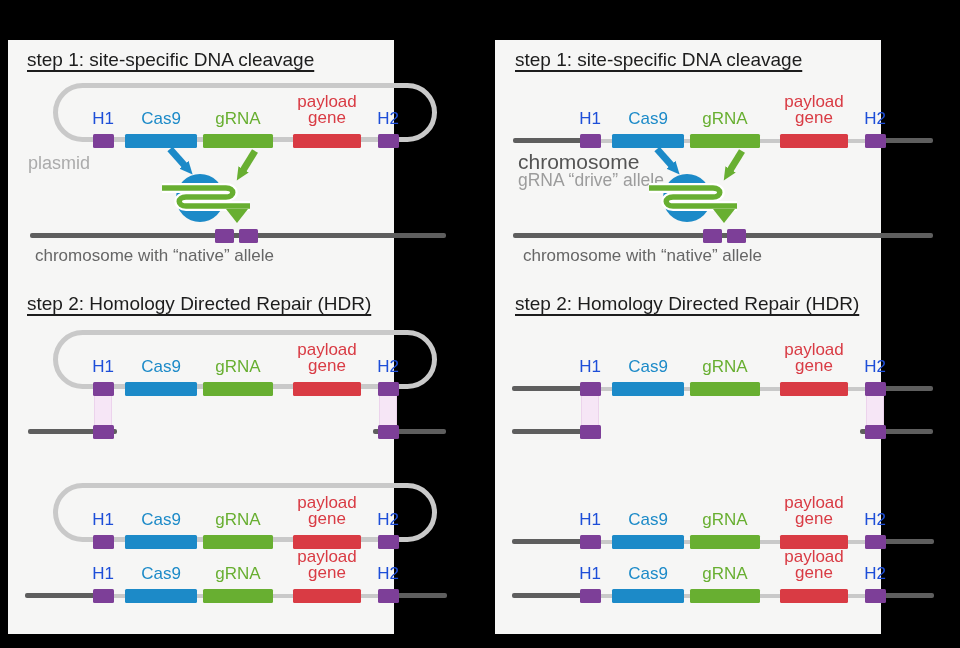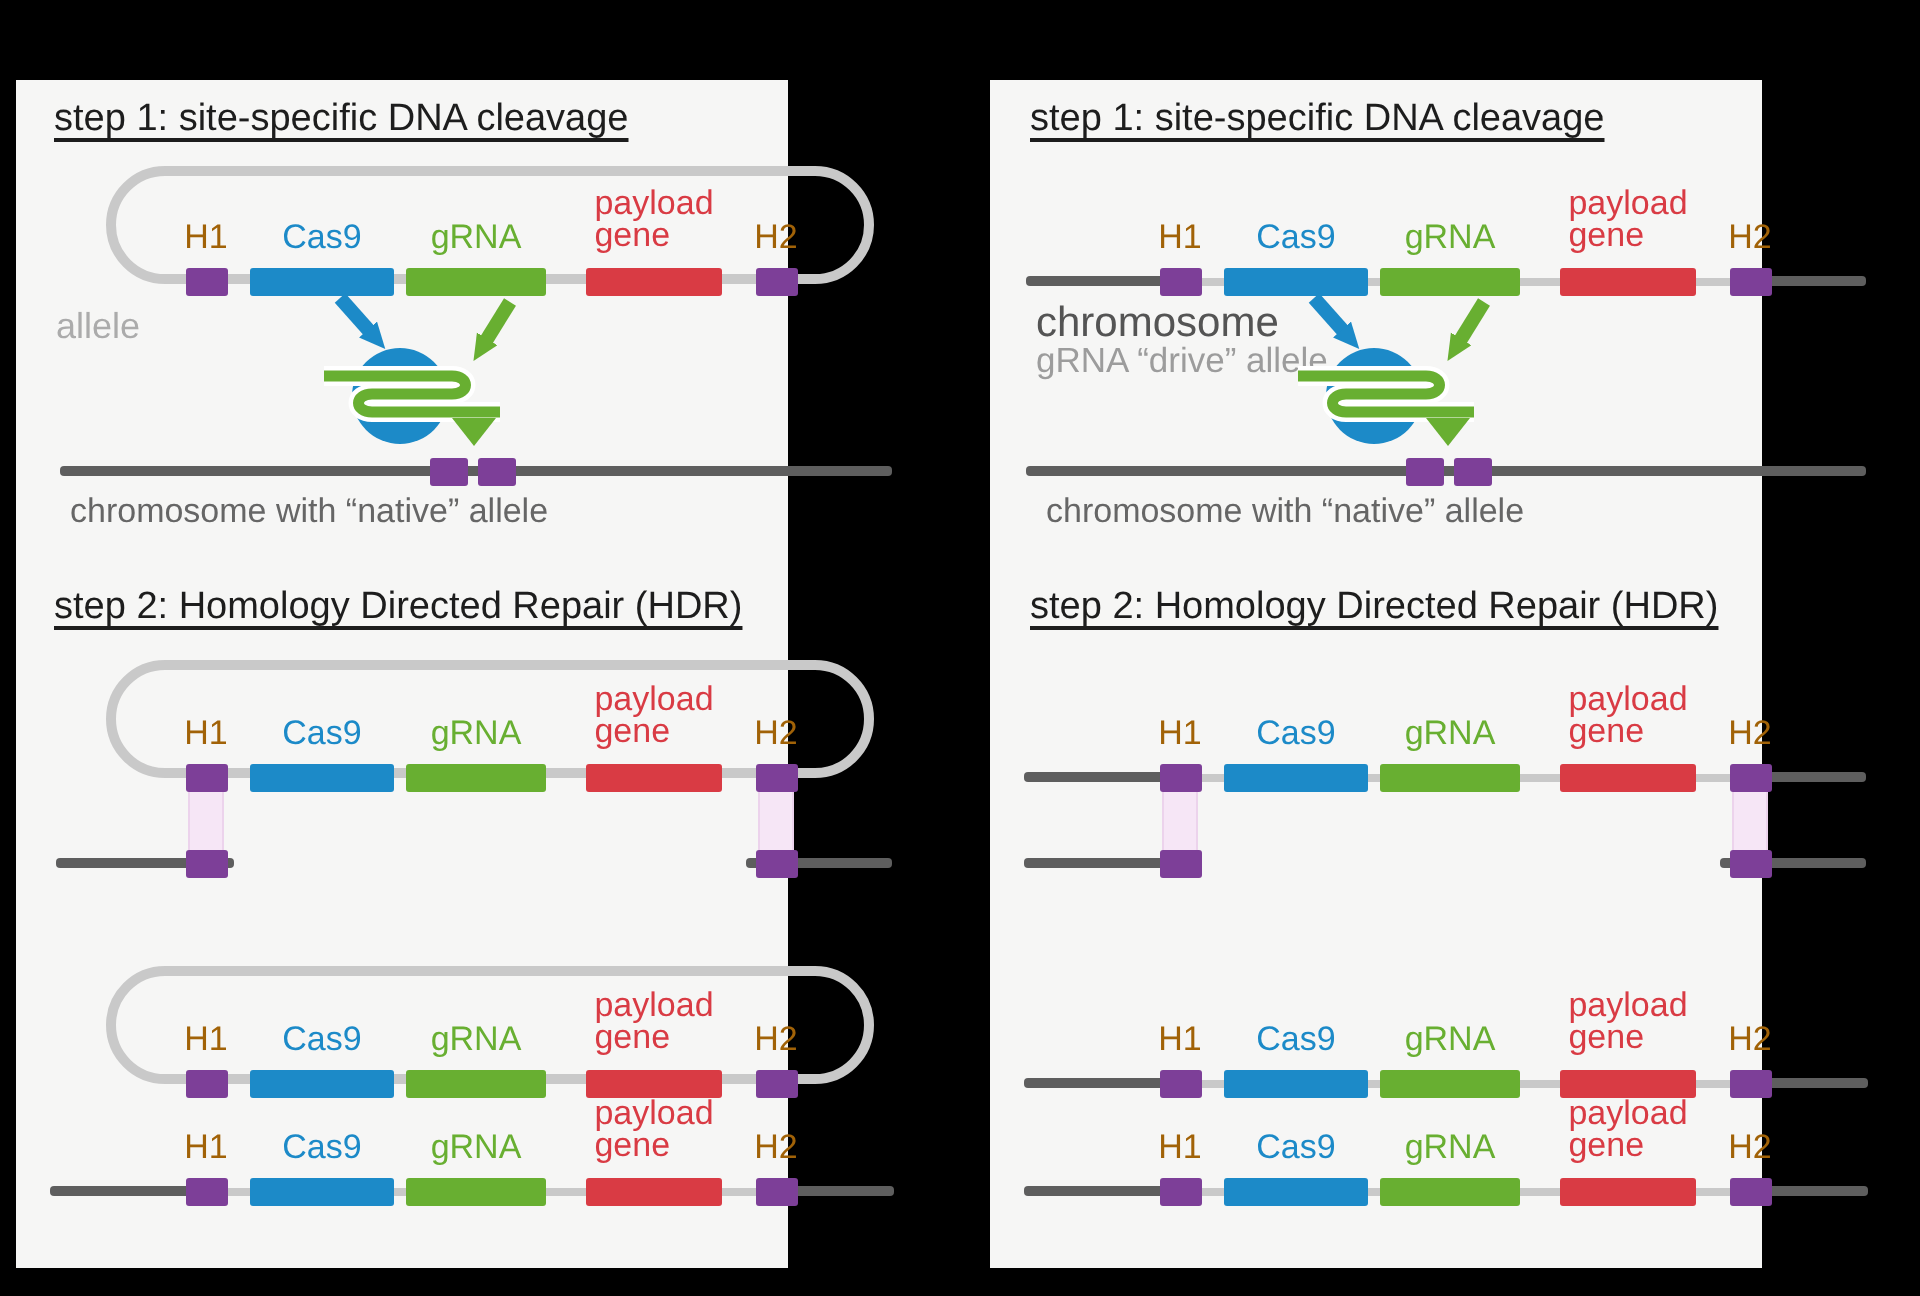--- a/index.html
+++ b/index.html
@@ -7,25 +7,25 @@
          font-family:"Liberation Sans",sans-serif;}
   .panel{position:absolute;top:40px;width:386px;height:594px;background:#f6f6f5;}
   .title{position:absolute;font-size:19px;line-height:22px;color:#1d1d1d;white-space:nowrap;
          text-decoration:underline;text-decoration-thickness:2px;text-underline-offset:4px;}
   .plasmid{position:absolute;border:5px solid #c9c9c9;border-radius:30px;box-sizing:border-box;}
   .grow{position:absolute;left:0;width:456px;height:0;}
   .seg{position:absolute;top:-2px;height:4px;background:#c9c9c9;border-radius:2px;}
   .seg.dark{top:-3px;height:5px;background:#5e5e5e;}
   .blk{position:absolute;top:-7px;height:14px;border-radius:1.5px;}
   .b-purple{background:#7d3f98}.b-blue{background:#1c8ac8}.b-green{background:#68af31}.b-red{background:#d93b44}
-  .c-purple{color:#a16207}.c-blue{color:#1c8ac8}.c-green{color:#68af31}.c-red{color:#d93b44}
+  .c-purple{color:#1d4ed8}.c-blue{color:#1c8ac8}.c-green{color:#68af31}.c-red{color:#d93b44}
   .gb-h1{left:85px;width:21px}.gb-cas9{left:117px;width:72px}.gb-grna{left:195px;width:70px}
   .gb-pay{left:285px;width:68px}.gb-h2{left:370px;width:21px}
   .lab1{position:absolute;top:-31px;font-size:17px;line-height:17px;white-space:nowrap;transform:translateX(-50%);}
-  .lab2{position:absolute;top:-47px;font-size:17px;line-height:16px;text-align:left;transform:translateX(-50%);}
+  .lab2{position:absolute;top:-47px;font-size:17px;line-height:16px;text-align:center;transform:translateX(-50%);}
   .lab2 span{display:block;}
   .gl-h1{left:95px}.gl-cas9{left:153px}.gl-grna{left:230px}.gl-pay{left:319px}.gl-h2{left:380px}
   .band{position:absolute;width:18px;background:#f6e6f6;border:1px solid #ecd3ec;box-sizing:border-box;}
   .sidelabel{position:absolute;font-size:18px;white-space:nowrap;}
   .gray-a{color:#ababab}.gray-b{color:#545454}.gray-c{color:#9c9c9c}.gray-d{color:#666;font-size:17px}
   .iconsvg{position:absolute;left:138px;top:103px;width:130px;height:130px;}
 </style>
 </head>
 <body>
 
@@ -46,21 +46,21 @@
           <span>gene</span>
         </span>
       <span class="lab1 gl-h2 c-purple">H2</span>
       <i class="blk b-purple gb-h1"></i>
       <i class="blk b-blue gb-cas9"></i>
       <i class="blk b-green gb-grna"></i>
       <i class="blk b-red gb-pay"></i>
       <i class="blk b-purple gb-h2"></i>
     </div>
 
-    <div class="sidelabel gray-a" style="left:20px;top:113px">allele</div>
+    <div class="sidelabel gray-a" style="left:20px;top:113px">plasmid</div>
 
     <svg class="iconsvg" viewBox="0 0 130 130">
       <defs>
         <marker id="ahb1" markerUnits="userSpaceOnUse" markerWidth="16" markerHeight="16" refX="3" refY="6" orient="auto">
             <path d="M0,0 L13,6 L0,12 z" fill="#1c8ac8"></path>
           </marker>
         <marker id="ahg1" markerUnits="userSpaceOnUse" markerWidth="16" markerHeight="16" refX="3" refY="6" orient="auto">
             <path d="M0,0 L13,6 L0,12 z" fill="#68af31"></path>
           </marker>
       </defs>

